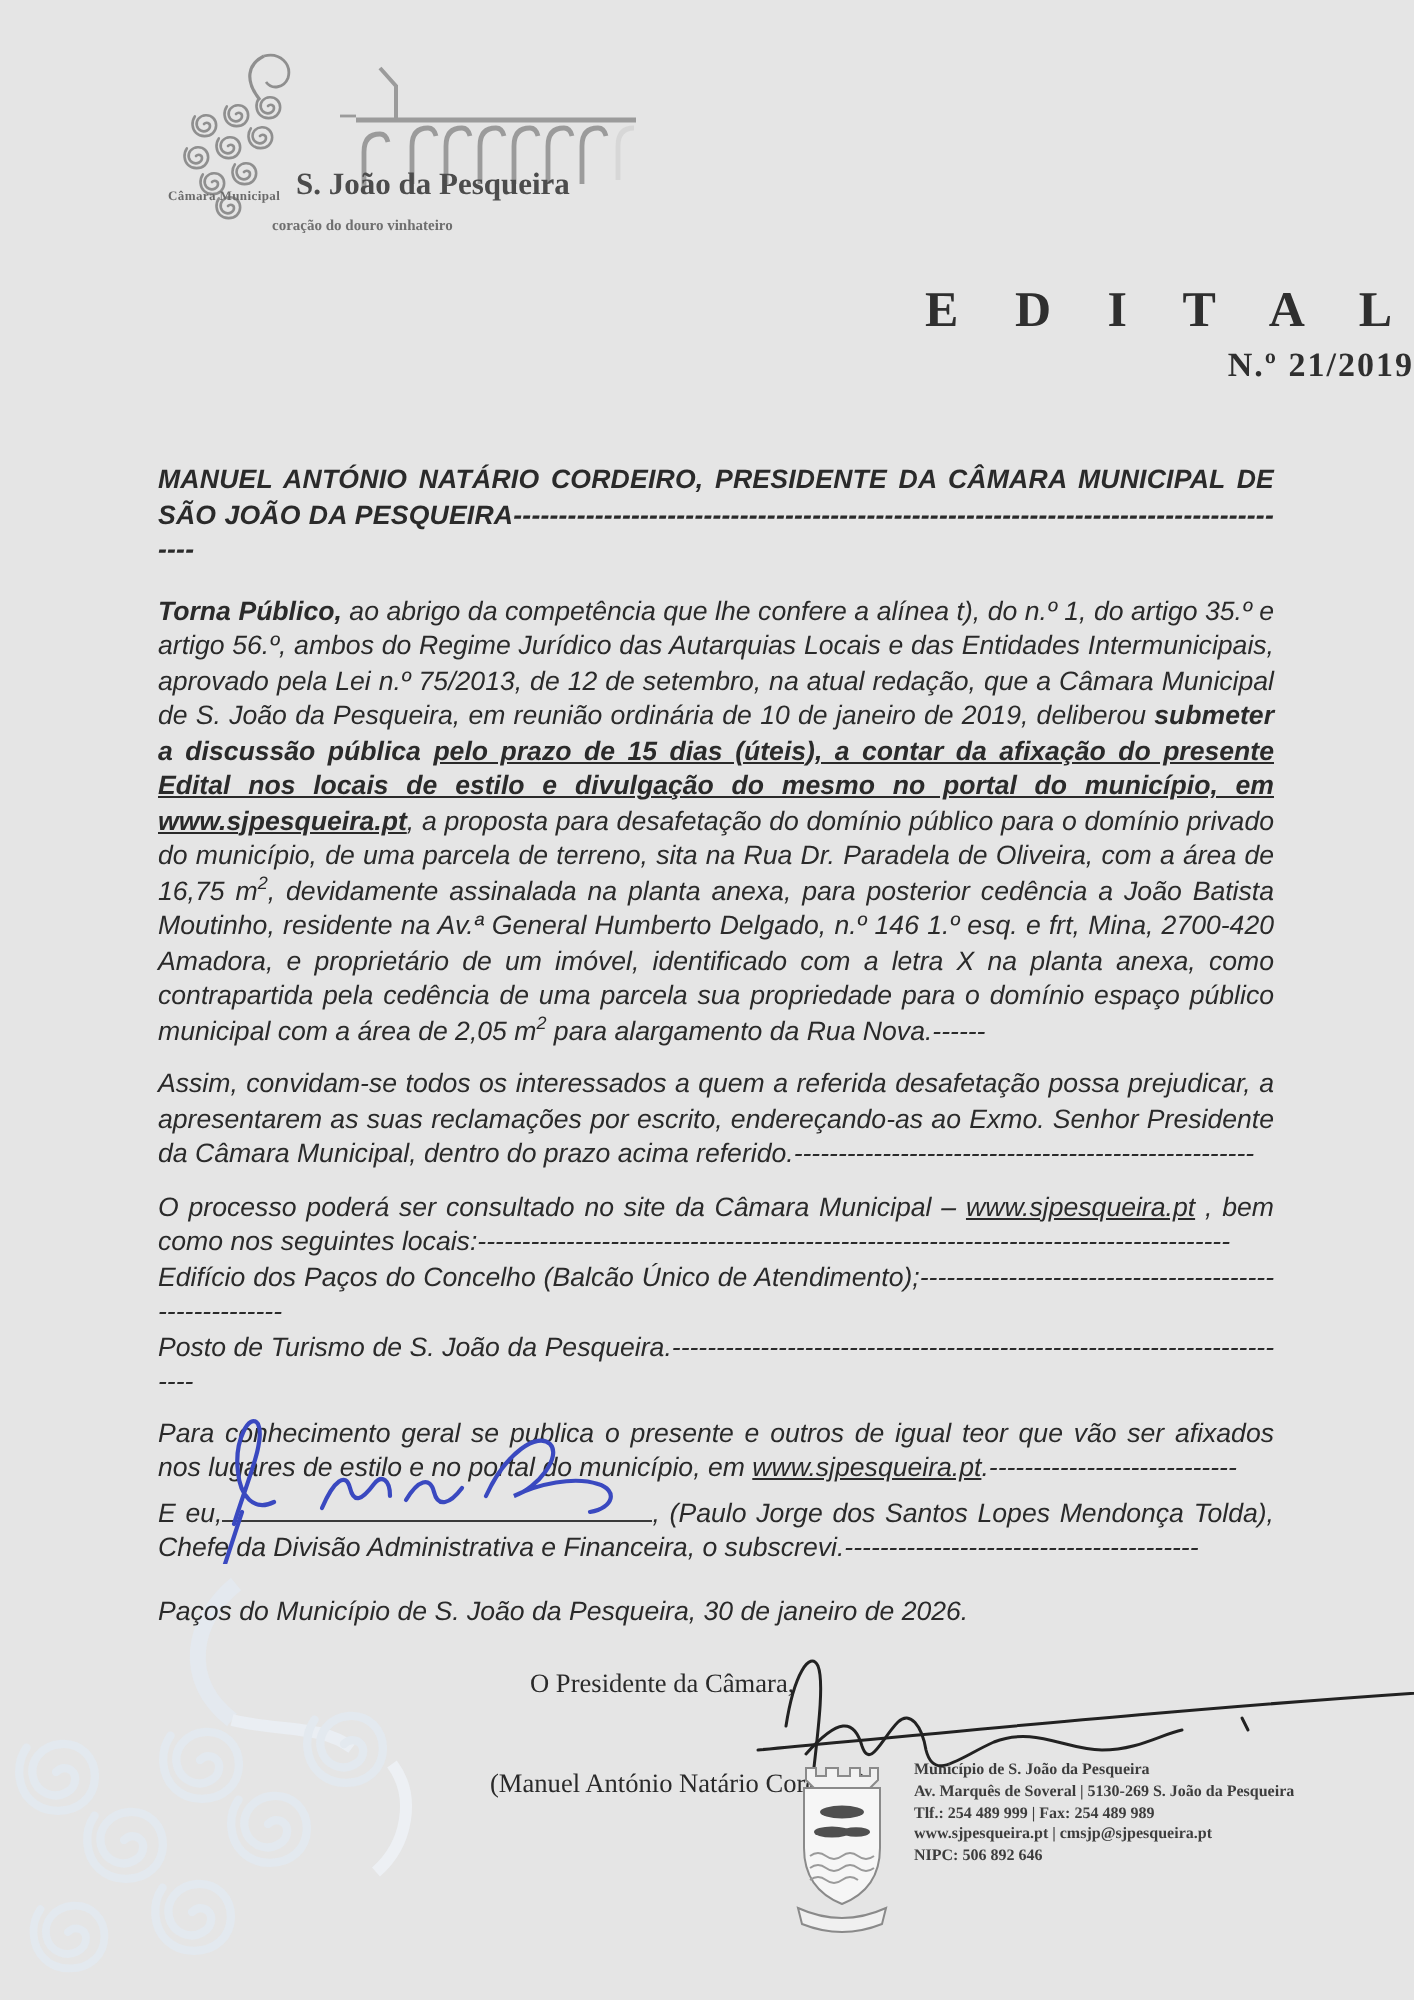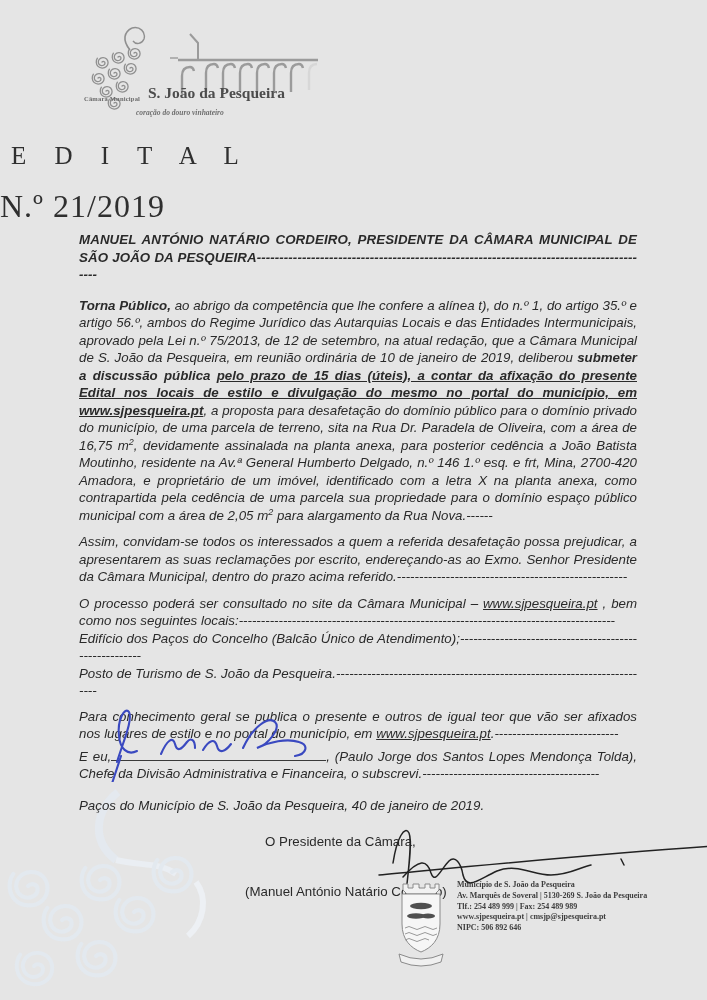--- a/index.html
+++ b/index.html
@@ -9,41 +9,41 @@
     background:#e5e5e5;
     overflow:hidden;
     font-family:"Liberation Sans",sans-serif;
     color:#2a2a2a;
   }
   
   .logo{position:absolute;left:78px;top:26px;width:260px;height:104px;}
   .logo svg{position:absolute;left:0;top:0;}
   .logo-small{position:absolute;left:6px;top:69px;font-family:"Liberation Serif",serif;font-size:6.5px;font-weight:bold;color:#6a6a6a;letter-spacing:.2px;}
   .logo-name{position:absolute;left:70px;top:58px;font-family:"Liberation Serif",serif;font-size:15.5px;font-weight:bold;color:#4c4c4c;}
-  .logo-tagline{position:absolute;left:58px;top:82px;font-family:"Liberation Serif",serif;font-style:italic;font-size:7.5px;font-weight:bold;color:#6f6f6f;}
+  .logo-tagline{position:absolute;left:58px;top:82px;font-family:"Liberation Serif",serif;font-size:7.5px;font-weight:bold;color:#6f6f6f;}
   
-  .title{position:absolute;left:0;top:142px;width:707px;text-align:left;font-family:"Liberation Serif",serif;font-weight:normal;color:#2f2f2f;}
+  .title{position:absolute;left:0;top:142px;width:707px;text-align:right;font-family:"Liberation Serif",serif;font-weight:bold;color:#2f2f2f;}
   .title-l1{font-size:25px;letter-spacing:11px;text-indent:11px;}
-  .title-l2{font-size:32px;margin-top:18px;letter-spacing:1px;}
+  .title-l2{font-size:17px;margin-top:3px;letter-spacing:1px;}
   
   .content{position:absolute;left:79px;top:231px;width:558px;font-size:13.3px;line-height:17.5px;text-align:justify;}
   .content p{margin:0 0 9px 0;font-style:italic;}
   p.p1{font-weight:bold;margin-bottom:13px;letter-spacing:.1px;}
   .b{font-weight:bold;}
   .bu{font-weight:bold;text-decoration:underline;}
   .u{text-decoration:underline;}
   sup{font-size:9px;line-height:0;}
   p.p4{margin-bottom:8px;}
   p.p5{margin-bottom:5px;}
   p.p6{margin-bottom:14px;position:relative;}
   p.p7{margin-bottom:19px;}
   .sig-line{display:inline-block;width:215px;height:11px;border-bottom:1.2px solid #3a3a3a;}
   .sig-blue{position:absolute;left:24px;top:-44px;pointer-events:none;}
   
-  .pres{position:relative;margin-top:13px;}
+  .pres{position:relative;margin-top:13px;font-family:Liberation Serif, serif;}
   .pres-role{margin-left:186px;position:relative;}
   .pres-name{margin-left:166px;margin-top:32px;}
   .sig-black{position:absolute;left:110px;top:-14px;pointer-events:none;}
   
   .footer{position:absolute;left:395px;top:874px;width:290px;}
   .footer-crest{position:absolute;left:0;top:2px;}
   .footer-text{position:absolute;left:62px;top:6px;font-family:"Liberation Serif",serif;font-size:8px;font-weight:bold;color:#3d3d3d;line-height:10.8px;white-space:nowrap;}
   
   .watermark{position:absolute;left:0;top:770px;pointer-events:none;}
 </style>
@@ -135,21 +135,21 @@
         <g fill="none" stroke="#3a49c0" stroke-width="2.1" stroke-linecap="round">
           <path d="M 14 58 C 20 38 30 16 26 8 C 22 2 14 16 16 32 C 17 44 24 52 34 47"></path>
           <path d="M 18 52 L 1 104"></path>
           <path d="M 58 50 C 64 36 70 32 72 40 C 74 48 78 46 84 38 C 88 33 92 36 92 44"></path>
           <path d="M 100 46 C 106 36 112 34 114 42 C 116 50 122 48 128 40"></path>
           <path d="M 140 44 C 150 22 166 12 172 18 C 178 24 166 40 154 44 C 166 38 184 34 196 38 C 206 41 204 50 192 52"></path>
         </g>
       </svg>
     </p>
 
-    <p class="p7">Paços do Município de S. João da Pesqueira, 40 de janeiro de 2019.</p>
+    <p class="p7">Paços do Município de S. João da Pesqueira, 30 de janeiro de 2026.</p>
 
     <div class="pres">
       <div class="pres-role">
         <span>O Presidente da Câmara,</span>
         <svg class="sig-black" width="380" height="120" viewBox="0 0 380 120" aria-hidden="true">
           <g fill="none" stroke="#222222" stroke-width="1.5" stroke-linecap="round">
             <path d="M 18 44 C 22 18 30 6 34 14 C 38 24 32 60 30 84 C 28 104 34 112 42 102 C 48 94 46 78 42 70"></path>
             <path d="M 4 56 C 90 48 230 34 356 26"></path>
             <path d="M 28 58 C 44 40 52 40 56 54 C 60 66 66 50 74 42 C 80 36 86 44 88 56 C 92 72 104 60 122 52 C 142 44 158 56 176 56 C 194 56 206 48 216 46"></path>
             <path d="M 246 40 l 3 6"></path>

